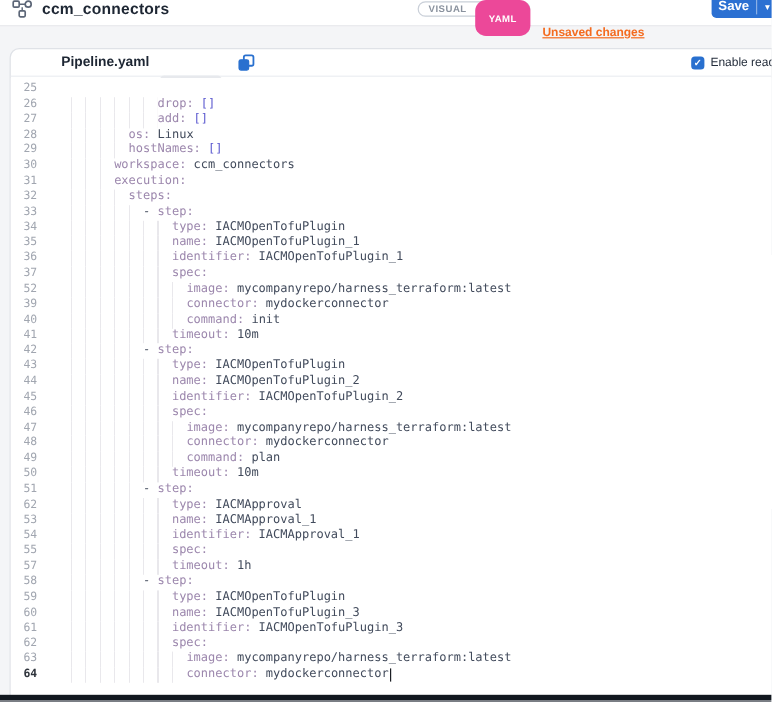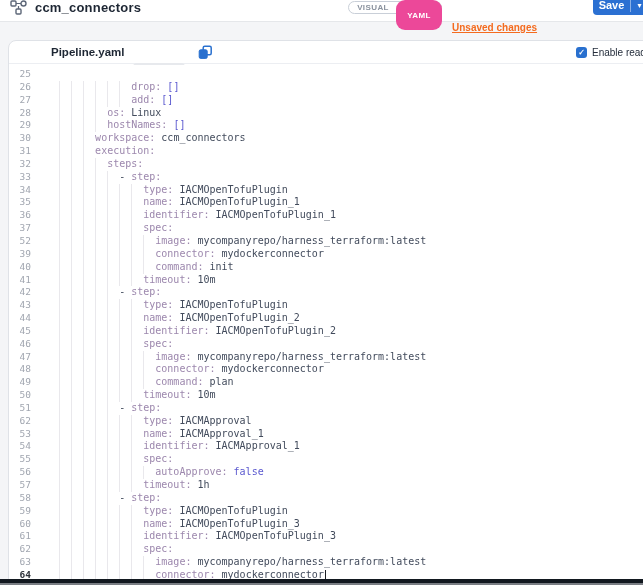--- a/index.html
+++ b/index.html
@@ -177,21 +177,20 @@
       <div class="line"><span class="ln">46</span><span class="codec"><span class="indent" style="width: 84.28px;"></span><span class="tk">spec:</span></span></div>
       <div class="line"><span class="ln">47</span><span class="codec"><span class="indent" style="width: 96.32px;"></span><span class="tk">image:</span><span class="tv"> mycompanyrepo/harness_terraform:latest</span></span></div>
       <div class="line"><span class="ln">48</span><span class="codec"><span class="indent" style="width: 96.32px;"></span><span class="tk">connector:</span><span class="tv"> mydockerconnector</span></span></div>
       <div class="line"><span class="ln">49</span><span class="codec"><span class="indent" style="width: 96.32px;"></span><span class="tk">command:</span><span class="tv"> plan</span></span></div>
       <div class="line"><span class="ln">50</span><span class="codec"><span class="indent" style="width: 84.28px;"></span><span class="tk">timeout:</span><span class="tv"> 10m</span></span></div>
       <div class="line"><span class="ln">51</span><span class="codec"><span class="indent" style="width: 60.2px;"></span><span class="tv">- </span><span class="tk">step:</span></span></div>
       <div class="line"><span class="ln">62</span><span class="codec"><span class="indent" style="width: 84.28px;"></span><span class="tk">type:</span><span class="tv"> IACMApproval</span></span></div>
       <div class="line"><span class="ln">53</span><span class="codec"><span class="indent" style="width: 84.28px;"></span><span class="tk">name:</span><span class="tv"> IACMApproval_1</span></span></div>
       <div class="line"><span class="ln">54</span><span class="codec"><span class="indent" style="width: 84.28px;"></span><span class="tk">identifier:</span><span class="tv"> IACMApproval_1</span></span></div>
       <div class="line"><span class="ln">55</span><span class="codec"><span class="indent" style="width: 84.28px;"></span><span class="tk">spec:</span></span></div>
-      <div class="line"><span class="ln">56</span><span class="codec"><span class="indent" style="width: 96.32px;"></span><span class="tk">autoApprove:</span><span class="tb"> false</span></span></div>
       <div class="line"><span class="ln">57</span><span class="codec"><span class="indent" style="width: 84.28px;"></span><span class="tk">timeout:</span><span class="tv"> 1h</span></span></div>
       <div class="line"><span class="ln">58</span><span class="codec"><span class="indent" style="width: 60.2px;"></span><span class="tv">- </span><span class="tk">step:</span></span></div>
       <div class="line"><span class="ln">59</span><span class="codec"><span class="indent" style="width: 84.28px;"></span><span class="tk">type:</span><span class="tv"> IACMOpenTofuPlugin</span></span></div>
       <div class="line"><span class="ln">60</span><span class="codec"><span class="indent" style="width: 84.28px;"></span><span class="tk">name:</span><span class="tv"> IACMOpenTofuPlugin_3</span></span></div>
       <div class="line"><span class="ln">61</span><span class="codec"><span class="indent" style="width: 84.28px;"></span><span class="tk">identifier:</span><span class="tv"> IACMOpenTofuPlugin_3</span></span></div>
       <div class="line"><span class="ln">62</span><span class="codec"><span class="indent" style="width: 84.28px;"></span><span class="tk">spec:</span></span></div>
       <div class="line"><span class="ln">63</span><span class="codec"><span class="indent" style="width: 96.32px;"></span><span class="tk">image:</span><span class="tv"> mycompanyrepo/harness_terraform:latest</span></span></div>
       <div class="line active"><span class="ln">64</span><span class="codec"><span class="indent" style="width: 96.32px;"></span><span class="tk">connector:</span><span class="tv"> mydockerconnector</span><span class="cursor"></span></span></div>
     </div>
 </div>

